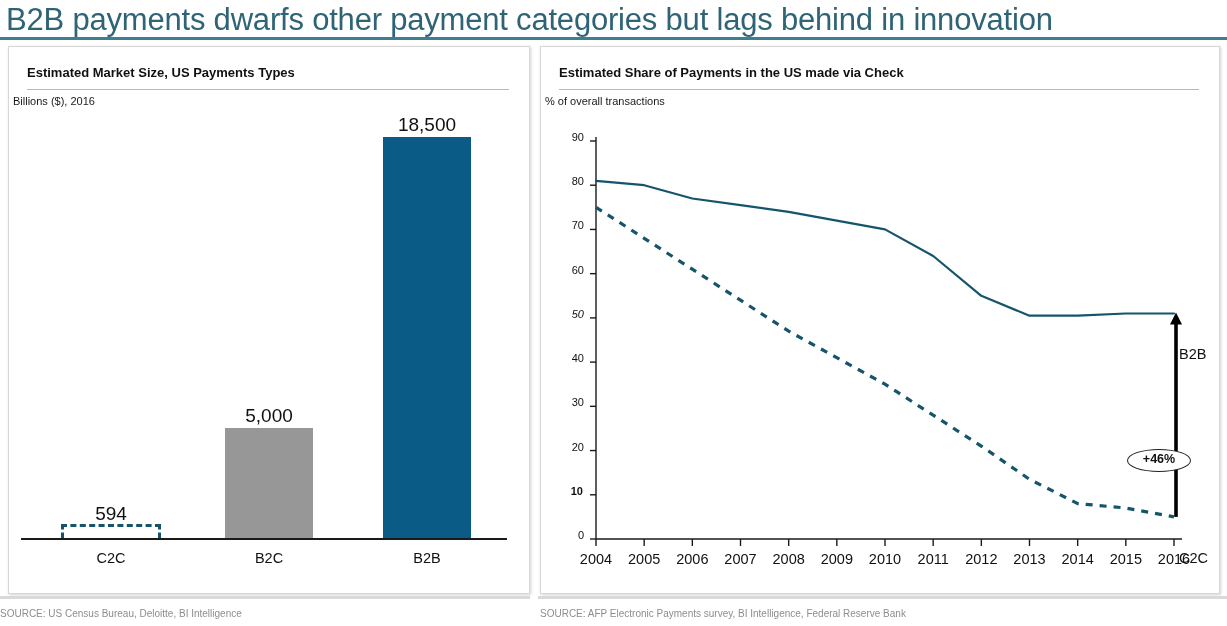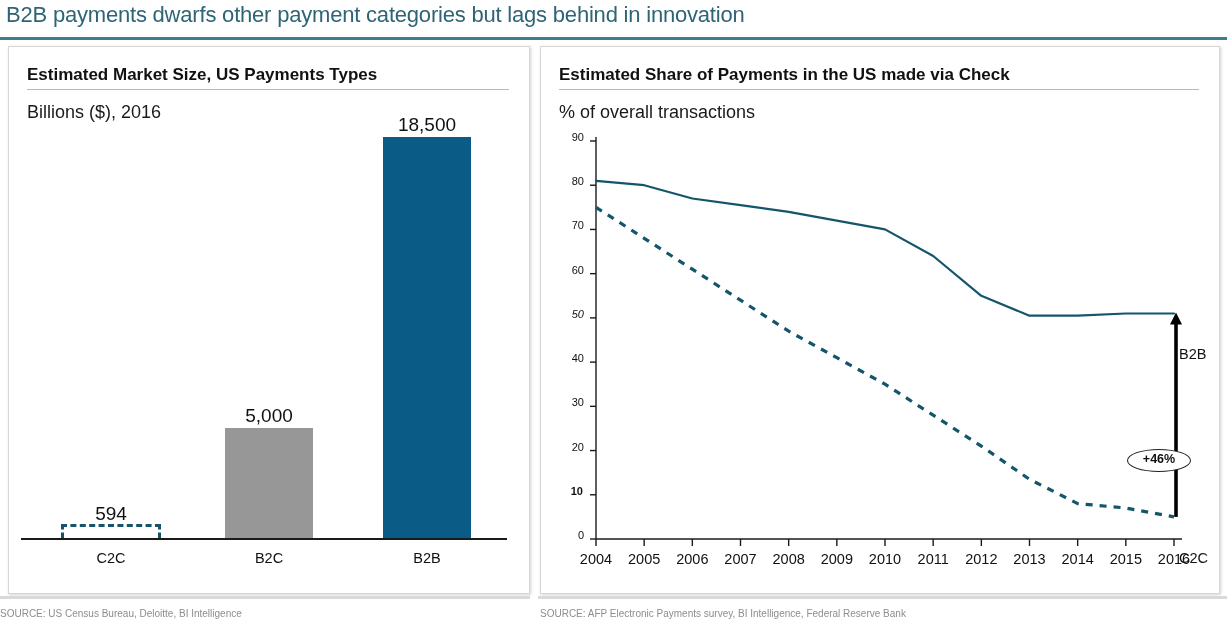--- a/index.html
+++ b/index.html
@@ -6,49 +6,49 @@
   body{
     width:1227px;height:626px;
     background:#ffffff;
     font-family:"Liberation Sans", sans-serif;
     overflow:hidden;
     position:relative;
   }
   
   #slide-title{
     position:absolute;left:6px;top:2px;width:1215px;height:32px;
-    font-size:22px;color:#2E6475;letter-spacing:-0.2px;
+    font-size:31px;color:#2E6475;letter-spacing:-0.2px;
     white-space:nowrap;
   }
   #title-rule{
     position:absolute;left:0px;top:37px;width:1227px;height:3px;
     background:#3E7E8E;
   }
   
   .panel{
     position:absolute;top:46px;height:548px;
     background:#ffffff;
     border:1px solid #d7d7d7;
     box-shadow:1px 1px 3px rgba(0,0,0,.18);
     box-sizing:border-box;
   }
   #panel-left{left:8px;width:522px;}
   #panel-right{left:540px;width:680px;padding-left:40px;}
   .panel-title{
     position:absolute;left:18px;top:18px;
-    font-size:17px;font-weight:bold;color:#111;white-space:nowrap;
+    font-size:13px;font-weight:bold;color:#111;white-space:nowrap;
   }
   .panel-rule{
     position:absolute;left:18px;top:42px;height:1px;background:#b9b9b9;
   }
   #rule-left{width:482px;}
   #rule-right{width:640px;}
   .panel-sub{
-    position:absolute;left:18px;top:48px;
-    font-size:18px;color:#1a1a1a;white-space:nowrap;margin-top:7px;
+    position:absolute;left:4px;top:48px;
+    font-size:11px;color:#1a1a1a;white-space:nowrap;
   }
   
   .source{
     position:absolute;top:608px;
     font-size:10px;color:#8d8d8d;white-space:nowrap;
   }
   #source-left{left:0;}
   #source-right{left:540px;}
   .srcbar{position:absolute;top:596px;height:3px;background:#d9d9d9;}
   #srcbar-left{left:0;width:530px;}

